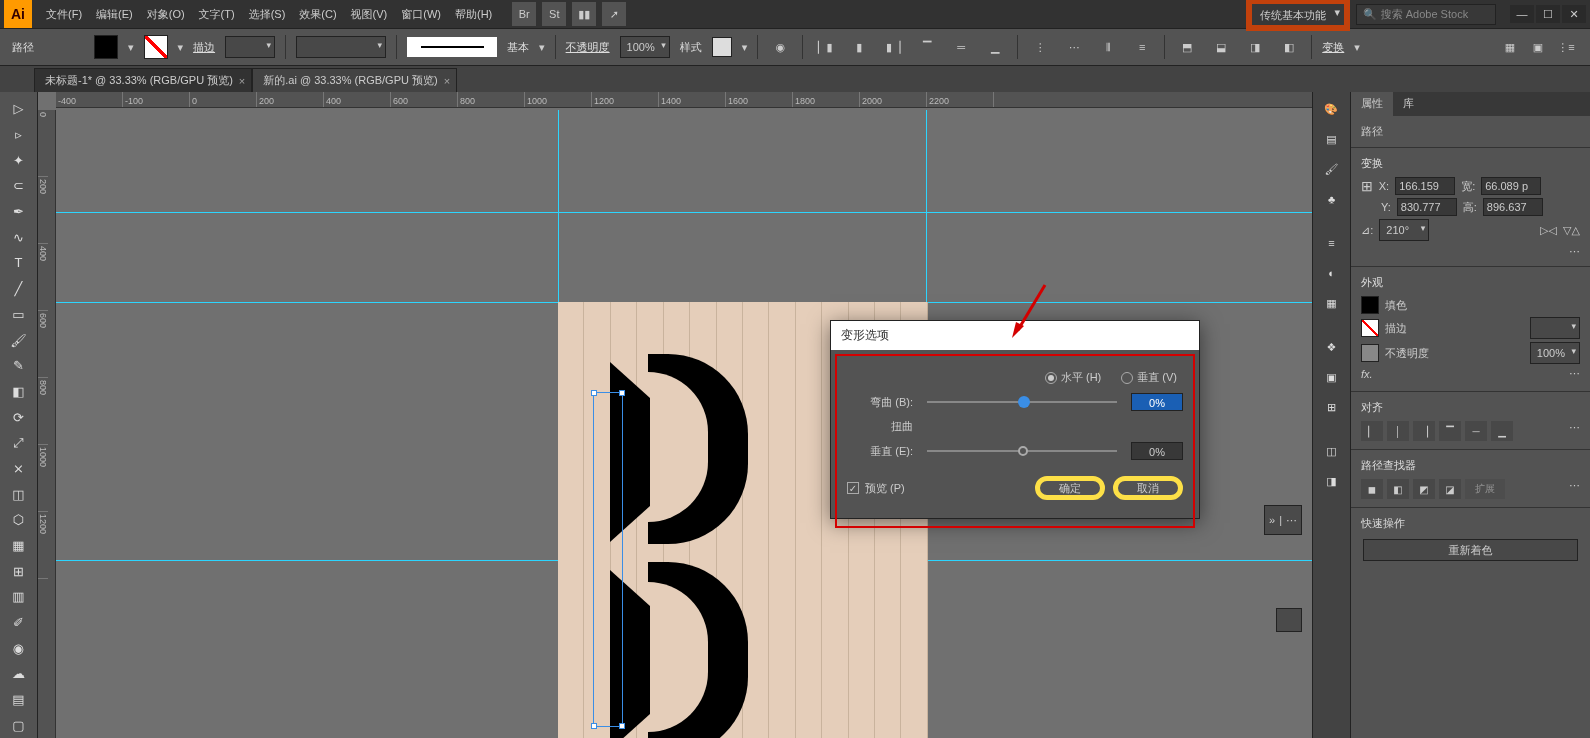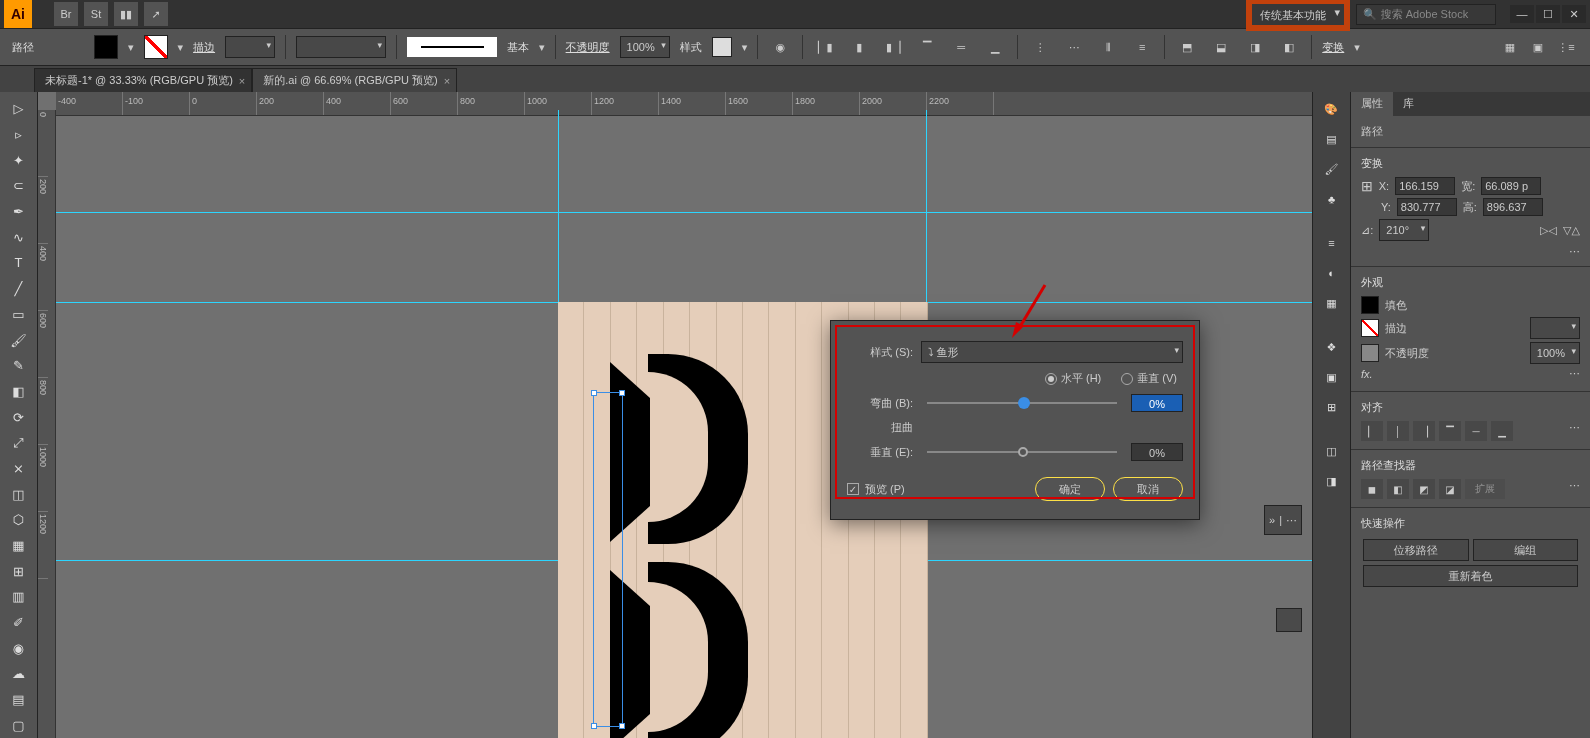--- a/index.html
+++ b/index.html
@@ -28,21 +28,21 @@
 .sep{width:1px;height:24px;background:#333}
 .icon-btn{width:24px;height:24px;display:flex;align-items:center;justify-content:center;background:#535353;border:1px solid transparent}
 .doc-tabs{height:26px;background:#434343;display:flex;align-items:flex-end;padding-left:34px}
 .tab{height:24px;background:#323232;padding:0 6px 0 10px;display:flex;align-items:center;gap:6px;border-top:1px solid #222;border-left:1px solid #222;border-right:1px solid #222;color:#ccc}
 .tab.inactive{background:#434343;color:#999}
 .tab .x{opacity:.7;cursor:pointer}
 .workarea{position:relative;height:646px;display:flex}
 .toolbox{width:38px;background:#535353;border-right:1px solid #222;display:flex;flex-direction:column;align-items:center;padding-top:4px}
 .toolbox .t{width:28px;height:24px;display:flex;align-items:center;justify-content:center;margin:1px 0;color:#ddd;font-size:13px}
 .canvas-wrap{flex:1;background:#707070;position:relative;overflow:hidden}
-.ruler-h{position:absolute;top:0;left:18px;right:0;height:24px;background:#535353;border-bottom:1px solid #333;display:flex}
+.ruler-h{position:absolute;top:0;left:18px;right:0;height:16px;background:#535353;border-bottom:1px solid #333;display:flex}
 .ruler-h .tick{flex:none;width:67px;border-right:1px solid #777;font-size:9px;color:#bbb;padding-left:2px;line-height:18px}
 .ruler-v{position:absolute;top:18px;left:0;width:18px;bottom:0;background:#535353;border-right:1px solid #333}
 .ruler-v .tick{height:67px;border-bottom:1px solid #777;font-size:9px;color:#bbb;writing-mode:vertical-rl;text-align:left;padding-top:2px}
 .guide-h{position:absolute;left:18px;right:0;height:1px;background:#2cd5ff}
 .guide-v{position:absolute;top:18px;bottom:0;width:1px;background:#2cd5ff}
 .artboard{position:absolute;left:520px;top:210px;width:370px;height:600px;background:#e5ceba;display:flex}
 .artboard .strip{flex:1;border-right:1px solid #c9b39d}
 .shape{position:absolute;background:#000}
 .selbox{position:absolute;border:1px solid #3a8ee6}
 .selbox .h{position:absolute;width:6px;height:6px;background:#fff;border:1px solid #3a8ee6}
@@ -71,30 +71,41 @@
 .radio .c{width:12px;height:12px;border:1px solid #aaa;border-radius:50%;display:flex;align-items:center;justify-content:center}
 .radio .c.on::after{content:"";width:6px;height:6px;background:#ccc;border-radius:50%}
 .slider{flex:1;height:2px;background:#888;position:relative;margin:0 6px}
 .slider .thumb{position:absolute;top:-5px;width:12px;height:12px;background:#3a8ee6;border-radius:50%}
 .slider .thumb.o{background:#535353;border:2px solid #aaa;width:10px;height:10px;top:-4px}
 .valbox{width:52px;height:18px;background:#383838;border:1px solid #222;text-align:center;line-height:18px}
 .valbox.sel{background:#1a5fb4;color:#fff}
 .chk{display:flex;align-items:center;gap:6px}
 .chk .b{width:12px;height:12px;border:1px solid #aaa;display:flex;align-items:center;justify-content:center}
 .chk .b.on::after{content:"✓";font-size:10px}
-.dbtn{width:70px;height:24px;border:1px solid #fde047;border-radius:12px;display:flex;align-items:center;justify-content:center;margin-left:8px;cursor:pointer}
+.dbtn{width:70px;height:24px;border:5px solid #fde047;border-radius:12px;display:flex;align-items:center;justify-content:center;margin-left:8px;cursor:pointer}
 .arrow{position:absolute;left:1010px;top:280px;width:40px;height:60px;pointer-events:none}
 .floatbar{position:absolute;right:288px;top:505px;height:30px;background:#4a4a4a;border:1px solid #222;display:flex;align-items:center;padding:0 4px;gap:4px}
 .floatbar2{position:absolute;right:288px;top:608px;height:24px;background:#4a4a4a;border:1px solid #222;display:flex;align-items:center;padding:0 4px;gap:4px}
 </style>
 </head>
 <body>
 
 <div class="titlebar">
   <div class="ai-logo">Ai</div>
+  <div class="menu">
+    <span>文件(F)</span>
+    <span>编辑(E)</span>
+    <span>对象(O)</span>
+    <span>文字(T)</span>
+    <span>选择(S)</span>
+    <span>效果(C)</span>
+    <span>视图(V)</span>
+    <span>窗口(W)</span>
+    <span>帮助(H)</span>
+  </div>
   <div style="display:flex;gap:6px;margin-left:14px">
     <span class="icon-btn">Br</span>
     <span class="icon-btn">St</span>
     <span class="icon-btn">▮▮</span>
     <span class="icon-btn">➚</span>
   </div>
   <div class="titlebar-right">
     <div class="workspace-dd">传统基本功能</div>
     <div class="search-box">
       <span class="mg">🔍</span>
@@ -159,21 +170,21 @@
     <span class="icon-btn">⋮≡</span>
   </div>
 </div>
 
 <div class="doc-tabs">
   <div class="tab">
     <span>未标题-1* @ 33.33% (RGB/GPU 预览)</span>
     <span class="x">×</span>
   </div>
   <div class="tab inactive">
-    <span>新的.ai @ 66.69% (RGB/GPU 预览)</span>
+    <span>新的.ai @ 33.33% (RGB/GPU 预览)</span>
     <span class="x">×</span>
   </div>
 </div>
 
 <div class="workarea">
 
   <div class="toolbox">
     <div class="t">▷</div>
     <div class="t">▹</div>
     <div class="t">✦</div>
@@ -355,50 +366,43 @@
         <div class="ab">◧</div>
         <div class="ab">◩</div>
         <div class="ab">◪</div>
         <div class="ab" style="width:40px;opacity:.5">扩展</div>
         <span style="margin-left:auto">⋯</span>
       </div>
     </div>
     <div class="panel-body" style="border:none">
       <div class="panel-title">快速操作</div>
       <div style="display:flex">
-        <div class="q-btn">位移路径</div>
-        <div class="q-btn">编组</div>
-      </div>
-      <div style="display:flex">
         <div class="q-btn">重新着色</div>
       </div>
     </div>
   </div>
 </div>
 
 <div class="floatbar">
   <span>»</span>
     <span>|</span>
   <span>⋯</span>
 </div>
 <div class="floatbar2">
   <div class="fb"></div>
     <div class="fb"></div>
     <div class="fb"></div>
     <div class="fb"></div>
     <div class="fb"></div>
 </div>
 
 <div class="dialog">
+  <div class="dialog-title">变形选项</div>
   <div class="dialog-body">
     <div class="redbox"></div>
-    <div class="drow">
-      <span class="lab">样式 (S):</span>
-      <div class="dd" style="flex:1">⤵ 鱼形</div>
-    </div>
     <div class="drow" style="justify-content:flex-end">
       <label class="radio">
           <span class="c on"></span>
           <span>水平 (H)</span>
         </label>
       <label class="radio">
           <span class="c"></span>
           <span>垂直 (V)</span>
         </label>
     </div>

